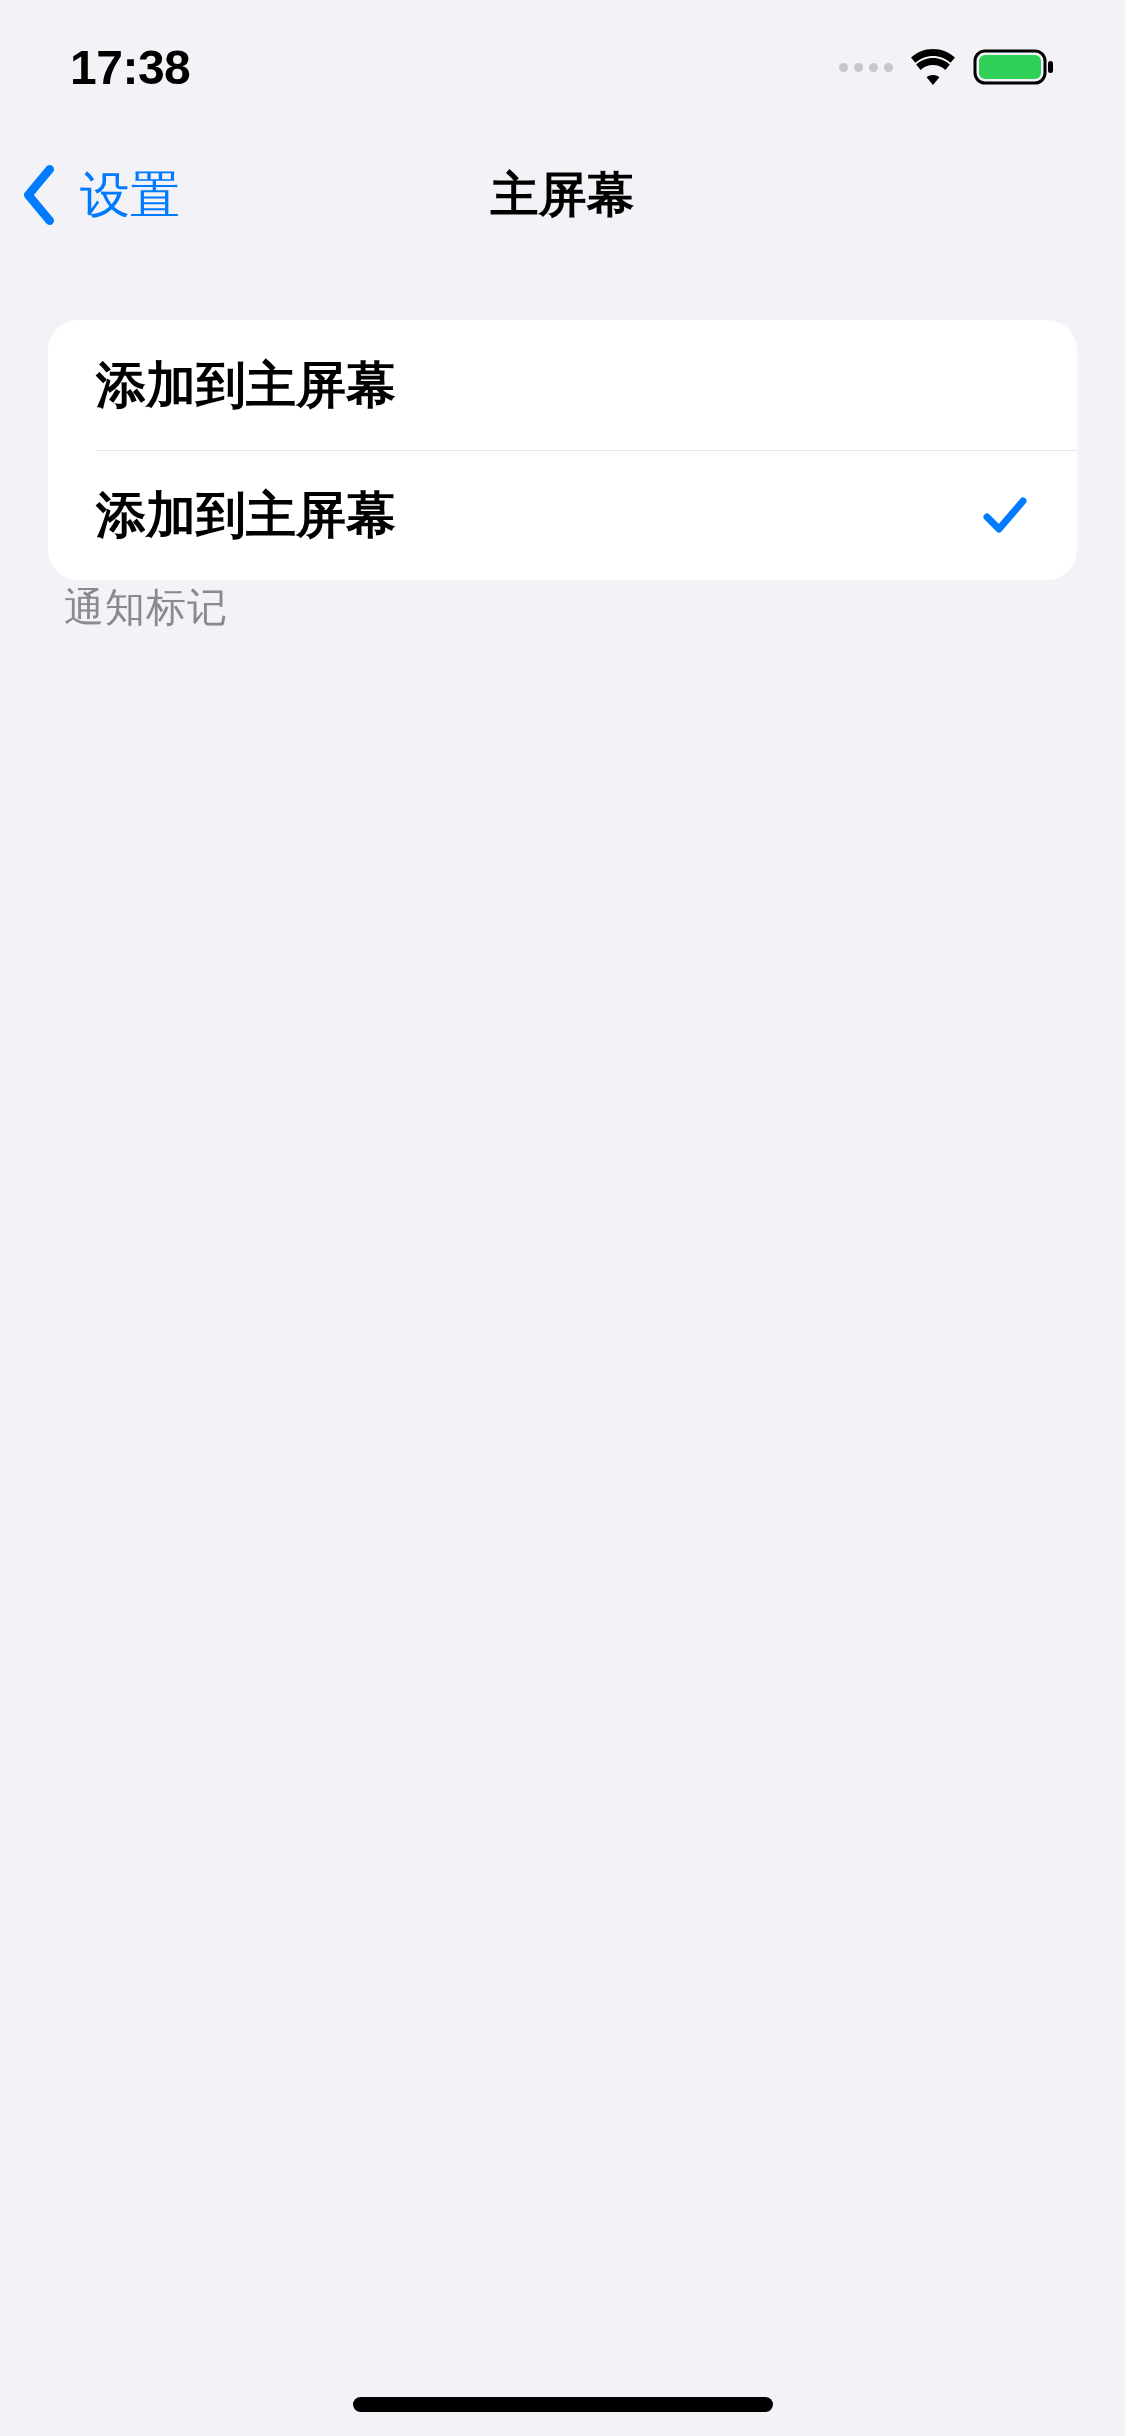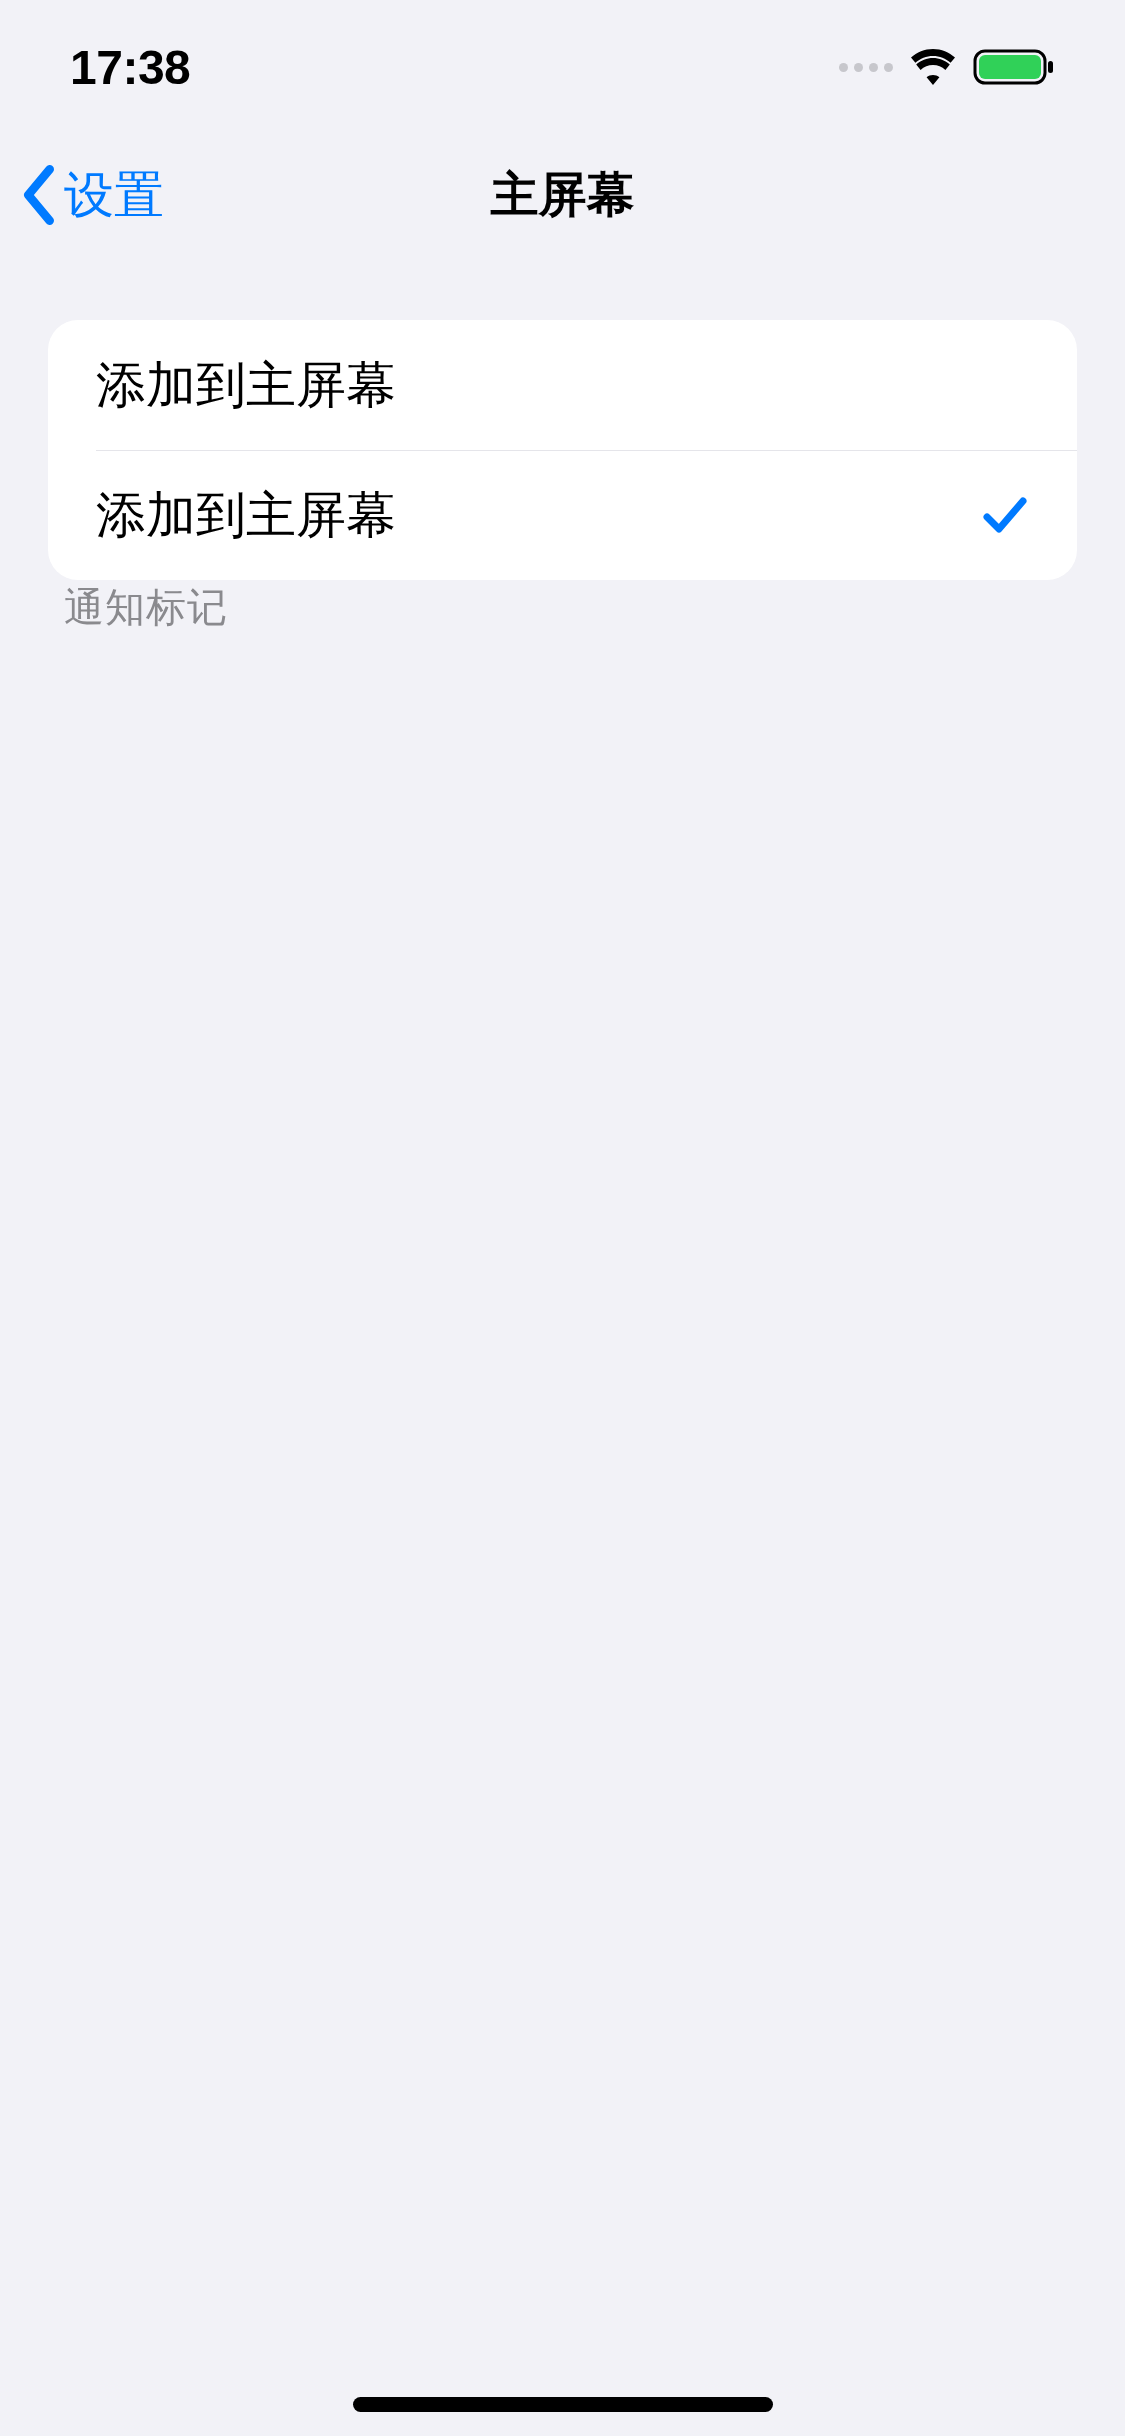--- a/index.html
+++ b/index.html
@@ -62,21 +62,21 @@
     .nav-bar {
       height: 130px;
       display: flex;
       align-items: center;
       position: relative;
       padding: 0 20px;
     }
     .nav-back {
       display: flex;
       align-items: center;
-      gap: 6px;
+      gap: 22px;
       color: #007aff;
       font-size: 50px;
       cursor: pointer;
     }
     .nav-back svg {
       width: 38px;
       height: 60px;
     }
     .nav-title {
       position: absolute;
@@ -99,20 +99,21 @@
     .section-header {
       font-size: 40px;
       color: #8a8a8e;
       padding: 0 16px 20px 16px;
       letter-spacing: 1px;
     }
     .section-group {
       background: #ffffff;
       border-radius: 30px;
       overflow: hidden;
+      font-weight: bold;
     }
     .row {
       min-height: 130px;
       display: flex;
       align-items: center;
       justify-content: space-between;
       padding: 0 48px 0 48px;
       position: relative;
     }
     .row + .row::before {

